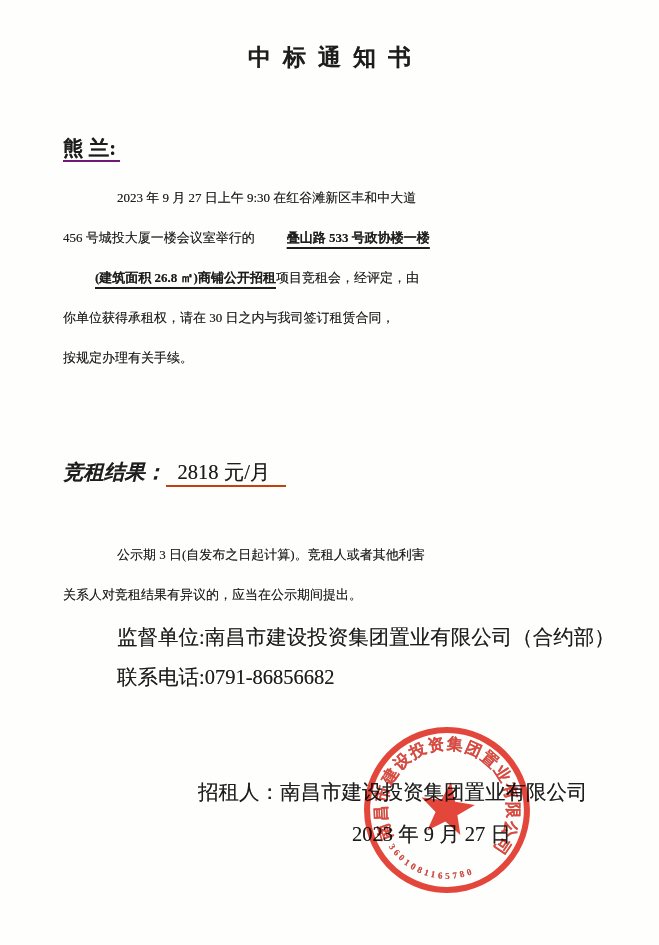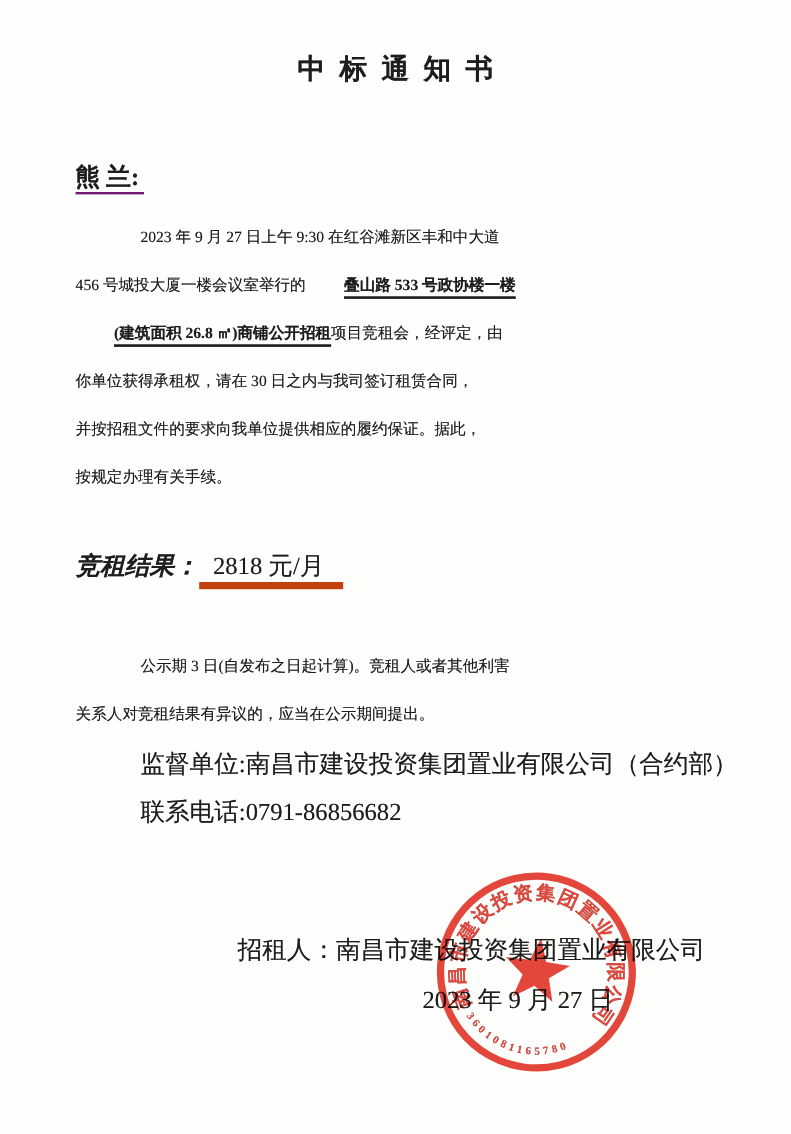--- a/index.html
+++ b/index.html
@@ -18,21 +18,21 @@
   .line { position:absolute; left:63px; white-space:nowrap; font-size:20.5px; line-height:40px; }
   .addressee { top:128px; font-weight:bold; }
   .addressee .uline { border-bottom:2px solid #701a75; padding:0 4px 1px 0;text-align:right; }
   .para1 { top:178px; }
   .notice { top:535px; }
   .pline { white-space:nowrap; height:40px; line-height:40px; font-size:13px; }
   .indent { padding-left:54px; }
   .hl { font-weight:bold; text-decoration:underline; text-decoration-thickness:2px; text-underline-offset:4.5px;padding-left:32px; }
   .result-line { top:452px; }
   .result-label { font-weight:bold;font-style:italic; }
-  .result-value { border-bottom:6px solid #c2410c; padding:0 16px 2px 12px; }
+  .result-value { border-bottom:2px solid #c2410c; padding:0 16px 2px 12px; }
   .supervisor-line { top:617px; }
   .phone-line { top:657px; }
   .lessor-line { top:772px; left:198px; }
   .date-line { top:814px; left:352px; }
   .seal {
     position:absolute; left:361px; top:724px; width:172px; height:172px;
     mix-blend-mode:multiply; opacity:.92;
   }
   .seal text { font-family:"Liberation Serif", serif; font-weight:bold; }
 </style>
@@ -45,21 +45,20 @@
 
   <div class="line addressee">
     <span class="uline">熊 兰:</span>
   </div>
 
   <div class="para1" style="position:absolute; left:63px; top:178px;">
     <div class="pline indent"><span>2023 年 9 月 27 日上午 9:30 在红谷滩新区丰和中大道</span></div>
     <div class="pline"><span>456 号城投大厦一楼会议室举行的</span><span class="hl">叠山路 533 号政协楼一楼</span></div>
     <div class="pline"><span class="hl">(建筑面积 26.8 ㎡)商铺公开招租</span><span>项目竞租会，经评定，由</span></div>
     <div class="pline"><span>你单位获得承租权，请在 30 日之内与我司签订租赁合同，</span></div>
-    <div class="pline"><span>并按招租文件的要求向我单位提供相应的履约保证。据此，</span></div>
     <div class="pline"><span>按规定办理有关手续。</span></div>
   </div>
 
   <div class="line result-line">
     <span class="result-label">竞租结果：</span><span class="result-value">2818 元/月</span>
   </div>
 
   <div class="notice" style="position:absolute; left:63px; top:535px;">
     <div class="pline indent"><span>公示期 3 日(自发布之日起计算)。竞租人或者其他利害</span></div>
     <div class="pline"><span>关系人对竞租结果有异议的，应当在公示期间提出。</span></div>

